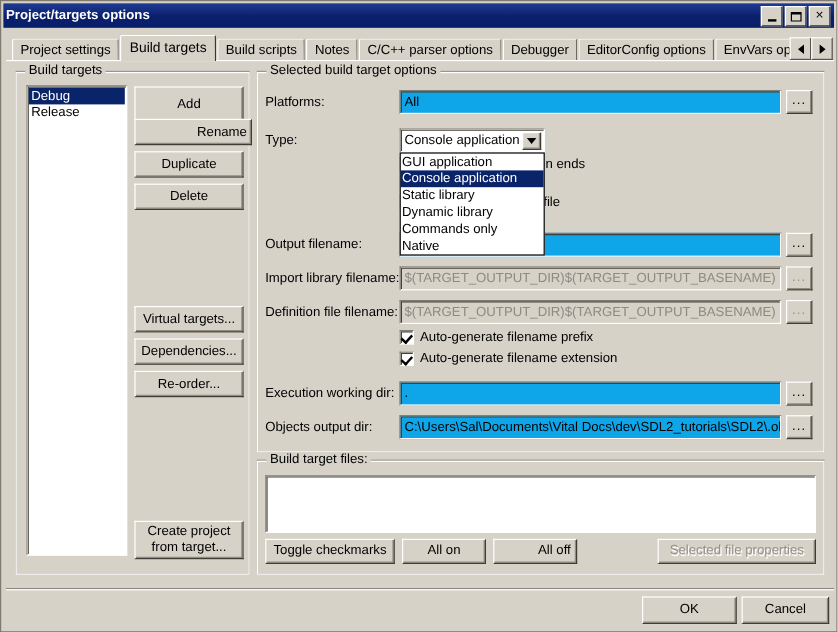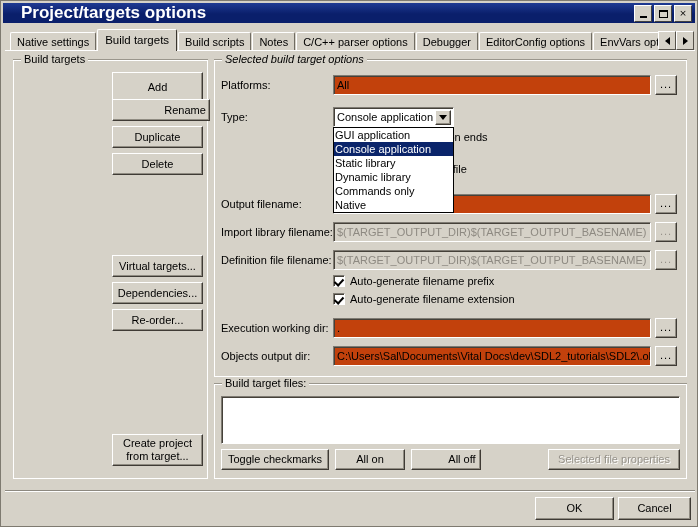--- a/index.html
+++ b/index.html
@@ -30,22 +30,22 @@
     width: 692px; height: 20px;
     background: linear-gradient(to bottom, #1f3a93 0%, #0a1f6b 55%, #0a1f6b 100%);
     background-color: #0c2a7a;
     display: flex;
     align-items: center;
     box-sizing: border-box;
   }
   #titlebar-text {
     color: #ffffff;
     font-weight: bold;
-    font-size: 17px;
-    padding-left: 18px;
+    font-size: 11px;
+    padding-left: 2px;
     letter-spacing: 0px;
     white-space: nowrap;
   }
   .caption-buttons {
     position: absolute;
     right: 3px;
     top: 2px;
     display: flex;
     gap: 2px;
   }
@@ -190,21 +190,21 @@
     display: flex;
     align-items: center;
     justify-content: center;
     padding: 0;
     line-height: 1.15;
     user-select: none;
   }
   .btn.disabled { color: #96928a; text-shadow: 1px 1px 0 #ffffff; }
 
   .field {
-    background: #c2410c;
+    background: #0ea5e9;
     border: 1px solid #7f7b73;
     border-right-color: #ffffff;
     border-bottom-color: #ffffff;
     box-shadow: inset 1px 1px 0 #454139;
     box-sizing: border-box;
     font-size: 11px;
     color: #000;
     display: flex;
     align-items: center;
     padding-left: 3px;
@@ -380,21 +380,21 @@
           <span class="glyph"></span>
         </div>
       <div class="cap-btn cap-close">
           <span class="glyph">×</span>
         </div>
     </div>
   </div>
 
   <div id="tabstrip">
     <div class="tabs-row">
-      <div class="tab">Native settings</div>
+      <div class="tab">Project settings</div>
       <div class="tab active">Build targets</div>
       <div class="tab">Build scripts</div>
       <div class="tab">Notes</div>
       <div class="tab">C/C++ parser options</div>
       <div class="tab">Debugger</div>
       <div class="tab">EditorConfig options</div>
       <div class="tab">EnvVars options</div>
     </div>
     <div class="tab-scroll">
       <div class="scroll-btn">
@@ -406,34 +406,38 @@
     </div>
   </div>
   <div id="tab-underline"></div>
 
   <div id="page">
 
     <div class="groupbox" style="left:8px; top:8px; width:195px; height:420px;">
       <div class="gb-title">Build targets</div>
     </div>
 
+    <div class="listbox" style="position:absolute; left:17px; top:20px; width:84px; height:392px;">
+      <div class="lb-item selected">Debug</div>
+      <div class="lb-item">Release</div>
+    </div>
 
     <div class="btn" style="position:absolute; left:107px; top:21px; width:91px; height:30px;">Add</div>
     <div class="btn" style="position:absolute; left:107px; top:48px; width:98px; height:22px;padding-left:48px;">Rename</div>
     <div class="btn" style="position:absolute; left:107px; top:102px; width:91px; height:22px;">Delete</div>
     <div class="btn" style="position:absolute; left:107px; top:75px; width:91px; height:22px;">Duplicate</div>
 
     <div class="btn" style="position:absolute; left:107px; top:204px; width:91px; height:22px;">Virtual targets...</div>
     <div class="btn" style="position:absolute; left:107px; top:231px; width:91px; height:22px;">Dependencies...</div>
     <div class="btn" style="position:absolute; left:107px; top:258px; width:91px; height:22px;">Re-order...</div>
 
     <div class="btn" style="position:absolute; left:107px; top:383px; width:91px; height:32px; white-space:pre-line;">Create project
 from target...</div>
 
-    <div class="groupbox" style="left:209px; top:8px; width:473px; height:318px;font-style:italic;">
+    <div class="groupbox" style="left:209px; top:8px; width:473px; height:318px;">
       <div class="gb-title">Selected build target options</div>
     </div>
 
     <div class="lbl" style="left:216px; top:28px;">Platforms:</div>
     <div class="field" style="position:absolute; left:328px; top:24px; width:318px; height:20px;">All</div>
     <div class="ellipsis-btn" style="position:absolute; left:650px; top:24px; height:20px;">...</div>
 
     <div class="lbl" style="left:216px; top:60px;">Type:</div>
     <div class="combo" style="left:328px; top:56px; width:121px; height:20px;">
       <span>Console application</span>

